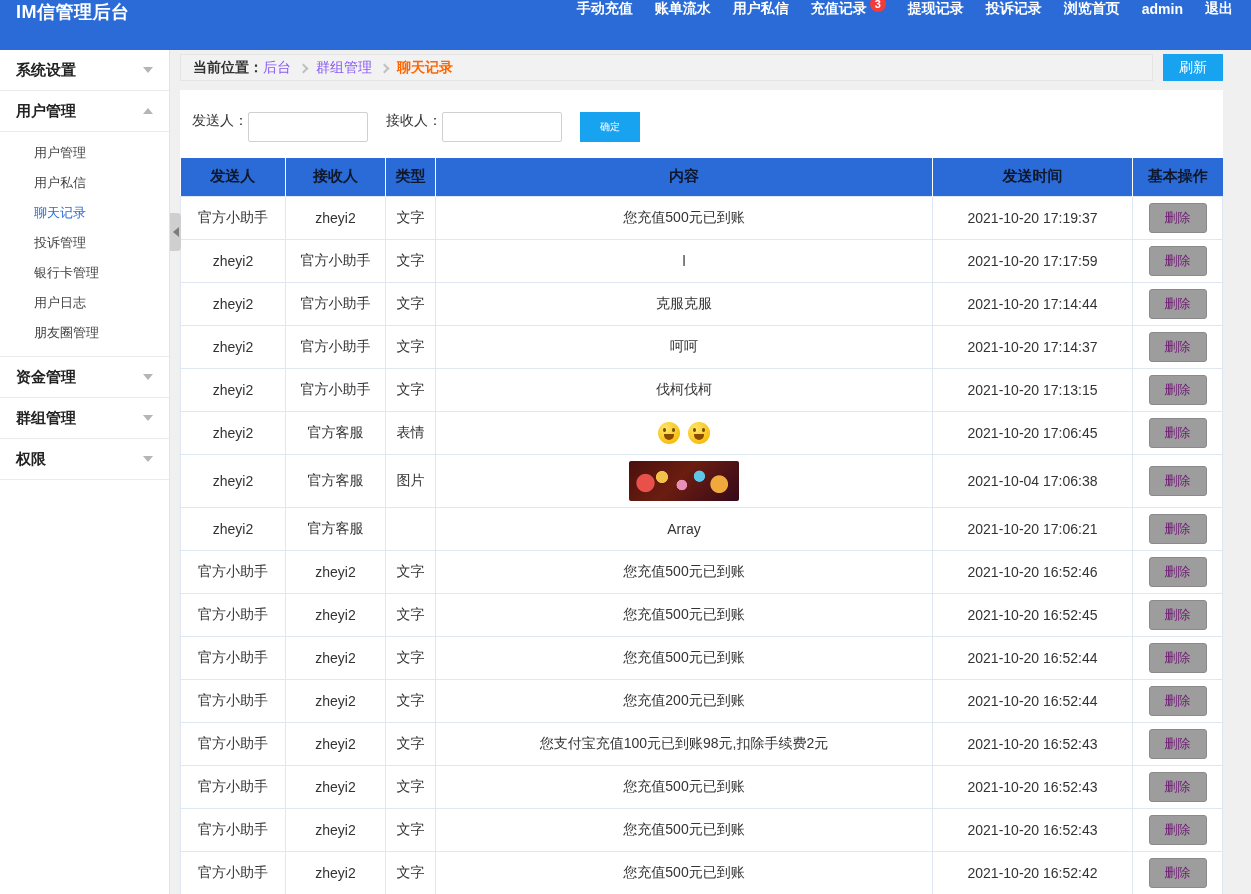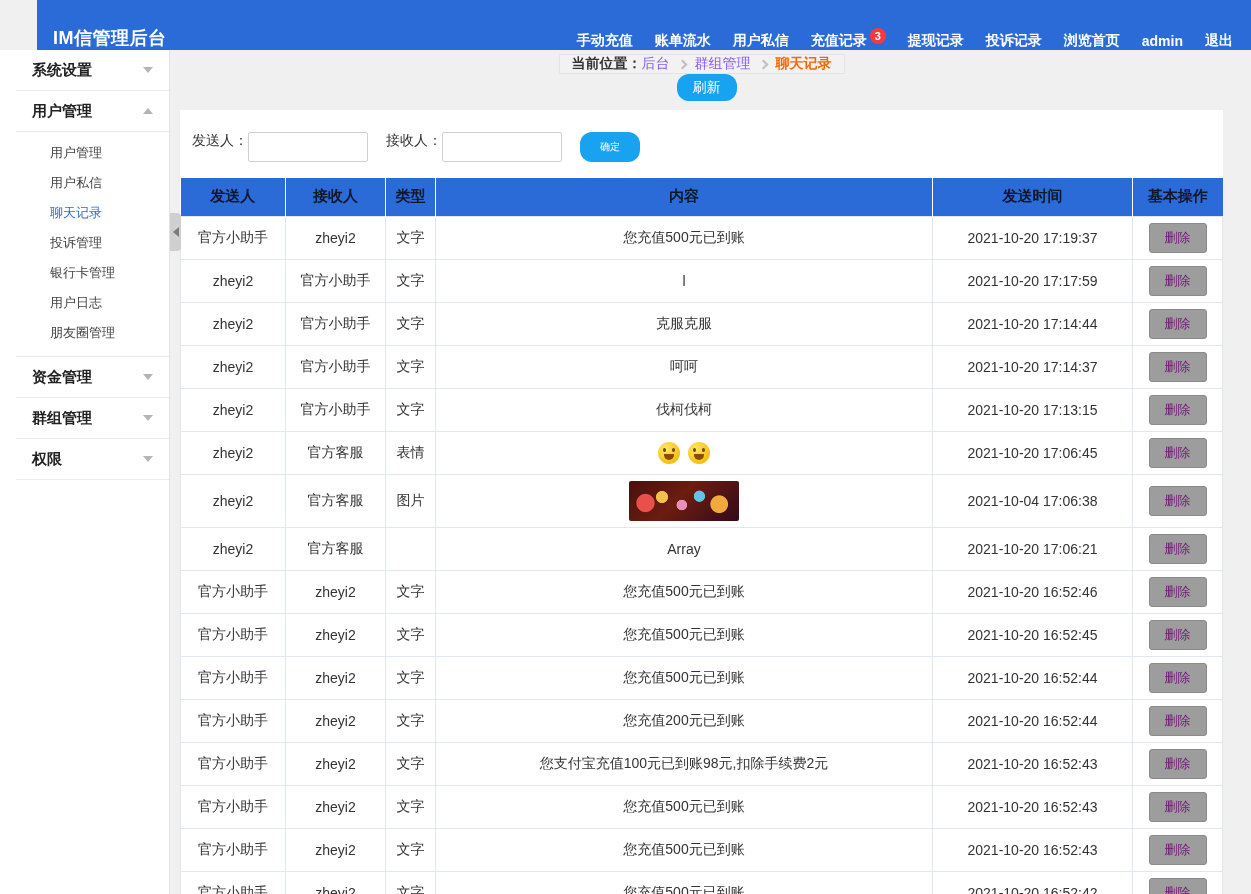--- a/index.html
+++ b/index.html
@@ -1,59 +1,59 @@
 <!DOCTYPE html>
 <html><head>
 <meta charset="utf-8">
 <style>
   * { margin:0; padding:0; box-sizing:border-box; }
   html,body { width:1251px; height:894px; overflow:hidden;
     font-family:"Liberation Sans","DejaVu Sans",sans-serif; background:#f0f0f0; }
 
   
-  .navbar { height:50px; background:#2a6bd8; display:flex; align-items:flex-end;
-    justify-content:space-between; padding:0 18px 0 16px;margin-left:37px; }
+  .navbar { height:50px; background:#2a6bd8; display:flex; align-items:flex-start;
+    justify-content:space-between; padding:0 18px 0 16px; }
   .brand { color:#fff; font-size:18px; font-weight:bold; letter-spacing:.5px; }
   .nav-items { display:flex; align-items:center; }
   .nav-item { color:#fff; font-size:14px; font-weight:bold; text-decoration:none;
     margin-left:22px; cursor:pointer; position:relative; display:inline-flex; align-items:center; }
   .badge { display:inline-block; min-width:16px; height:16px; line-height:16px; text-align:center;
     background:#f43b3b; color:#fff; font-size:11px; font-weight:bold; border-radius:50%;
     margin-left:3px; margin-top:-10px; }
 
   
   .layout { display:flex; position:relative; height:844px; }
-  .sidebar { width:170px; background:#fff; border-right:1px solid #e3e3e3; height:100%;padding-left:16px; }
+  .sidebar { width:170px; background:#fff; border-right:1px solid #e3e3e3; height:100%; }
   .side-section { height:41px; line-height:40px; padding:0 16px; font-size:15px; font-weight:bold;
     color:#222; border-bottom:1px solid #ebebeb; cursor:pointer; display:flex;
     align-items:center; justify-content:space-between; }
   .tri { width:0; height:0; border-left:5px solid transparent; border-right:5px solid transparent; }
   .tri.down { border-top:6px solid #b5b5b5; }
   .tri.up   { border-bottom:6px solid #b5b5b5; }
   .side-list { list-style:none; padding:6px 0 8px; border-bottom:1px solid #ebebeb; }
   .side-list li { height:30px; line-height:30px; padding-left:34px; font-size:13px;
     color:#444; cursor:pointer; }
   .side-list li.active { color:#2a6bd8; }
   .collapse-handle { position:absolute; left:170px; top:163px; width:11px; height:38px;
     background:#cfcfcf; border-radius:0 4px 4px 0; display:flex; align-items:center;
     justify-content:center; cursor:pointer; z-index:5; }
   .handle-tri { width:0; height:0; border-top:5px solid transparent;
     border-bottom:5px solid transparent; border-right:6px solid #7c7c7c; }
 
   
   .main { flex:1; padding:4px 28px 0 10px; }
-  .crumb-row { display:flex; align-items:center;flex-direction:column; }
+  .crumb-row { display:flex; align-items:center; }
   .breadcrumb { flex:1; background:#f2f2f2; border:1px solid #e4e4e4; height:27px;
     display:flex; align-items:center; padding:0 12px; font-size:14px; color:#333; }
   .crumb-prefix { font-weight:bold; }
   .crumb-item { color:#8b5cf6; cursor:pointer; }
   .crumb-item.active { color:#ff6600; font-weight:bold; }
   .crumb-sep { display:inline-block; width:7px; height:7px; border-top:2px solid #c0c0c0;
     border-right:2px solid #c0c0c0; transform:rotate(45deg); margin:0 9px; }
-  .btn { border:none; color:#fff; background:#18a3f0; border-radius:12px; cursor:pointer;
+  .btn { border:none; color:#fff; background:#18a3f0; border-radius:0; cursor:pointer;
     font-family:inherit; }
   .btn.refresh { margin-left:10px; font-size:14px; padding:6px 16px; height:27px; line-height:15px; }
   .card { background:#fff; margin-top:9px; min-height:804px; }
 
   
   .filter-row { display:flex; align-items:flex-start; padding:22px 12px 16px; }
   .filter-row label { font-size:14px; color:#333; }
   .filter-row input { width:120px; height:30px; border:1px solid #d0d0d0; border-radius:2px;
     padding:4px 8px; font-size:13px; font-family:inherit; outline:none; }
   .filter-row label.second { margin-left:18px; }

